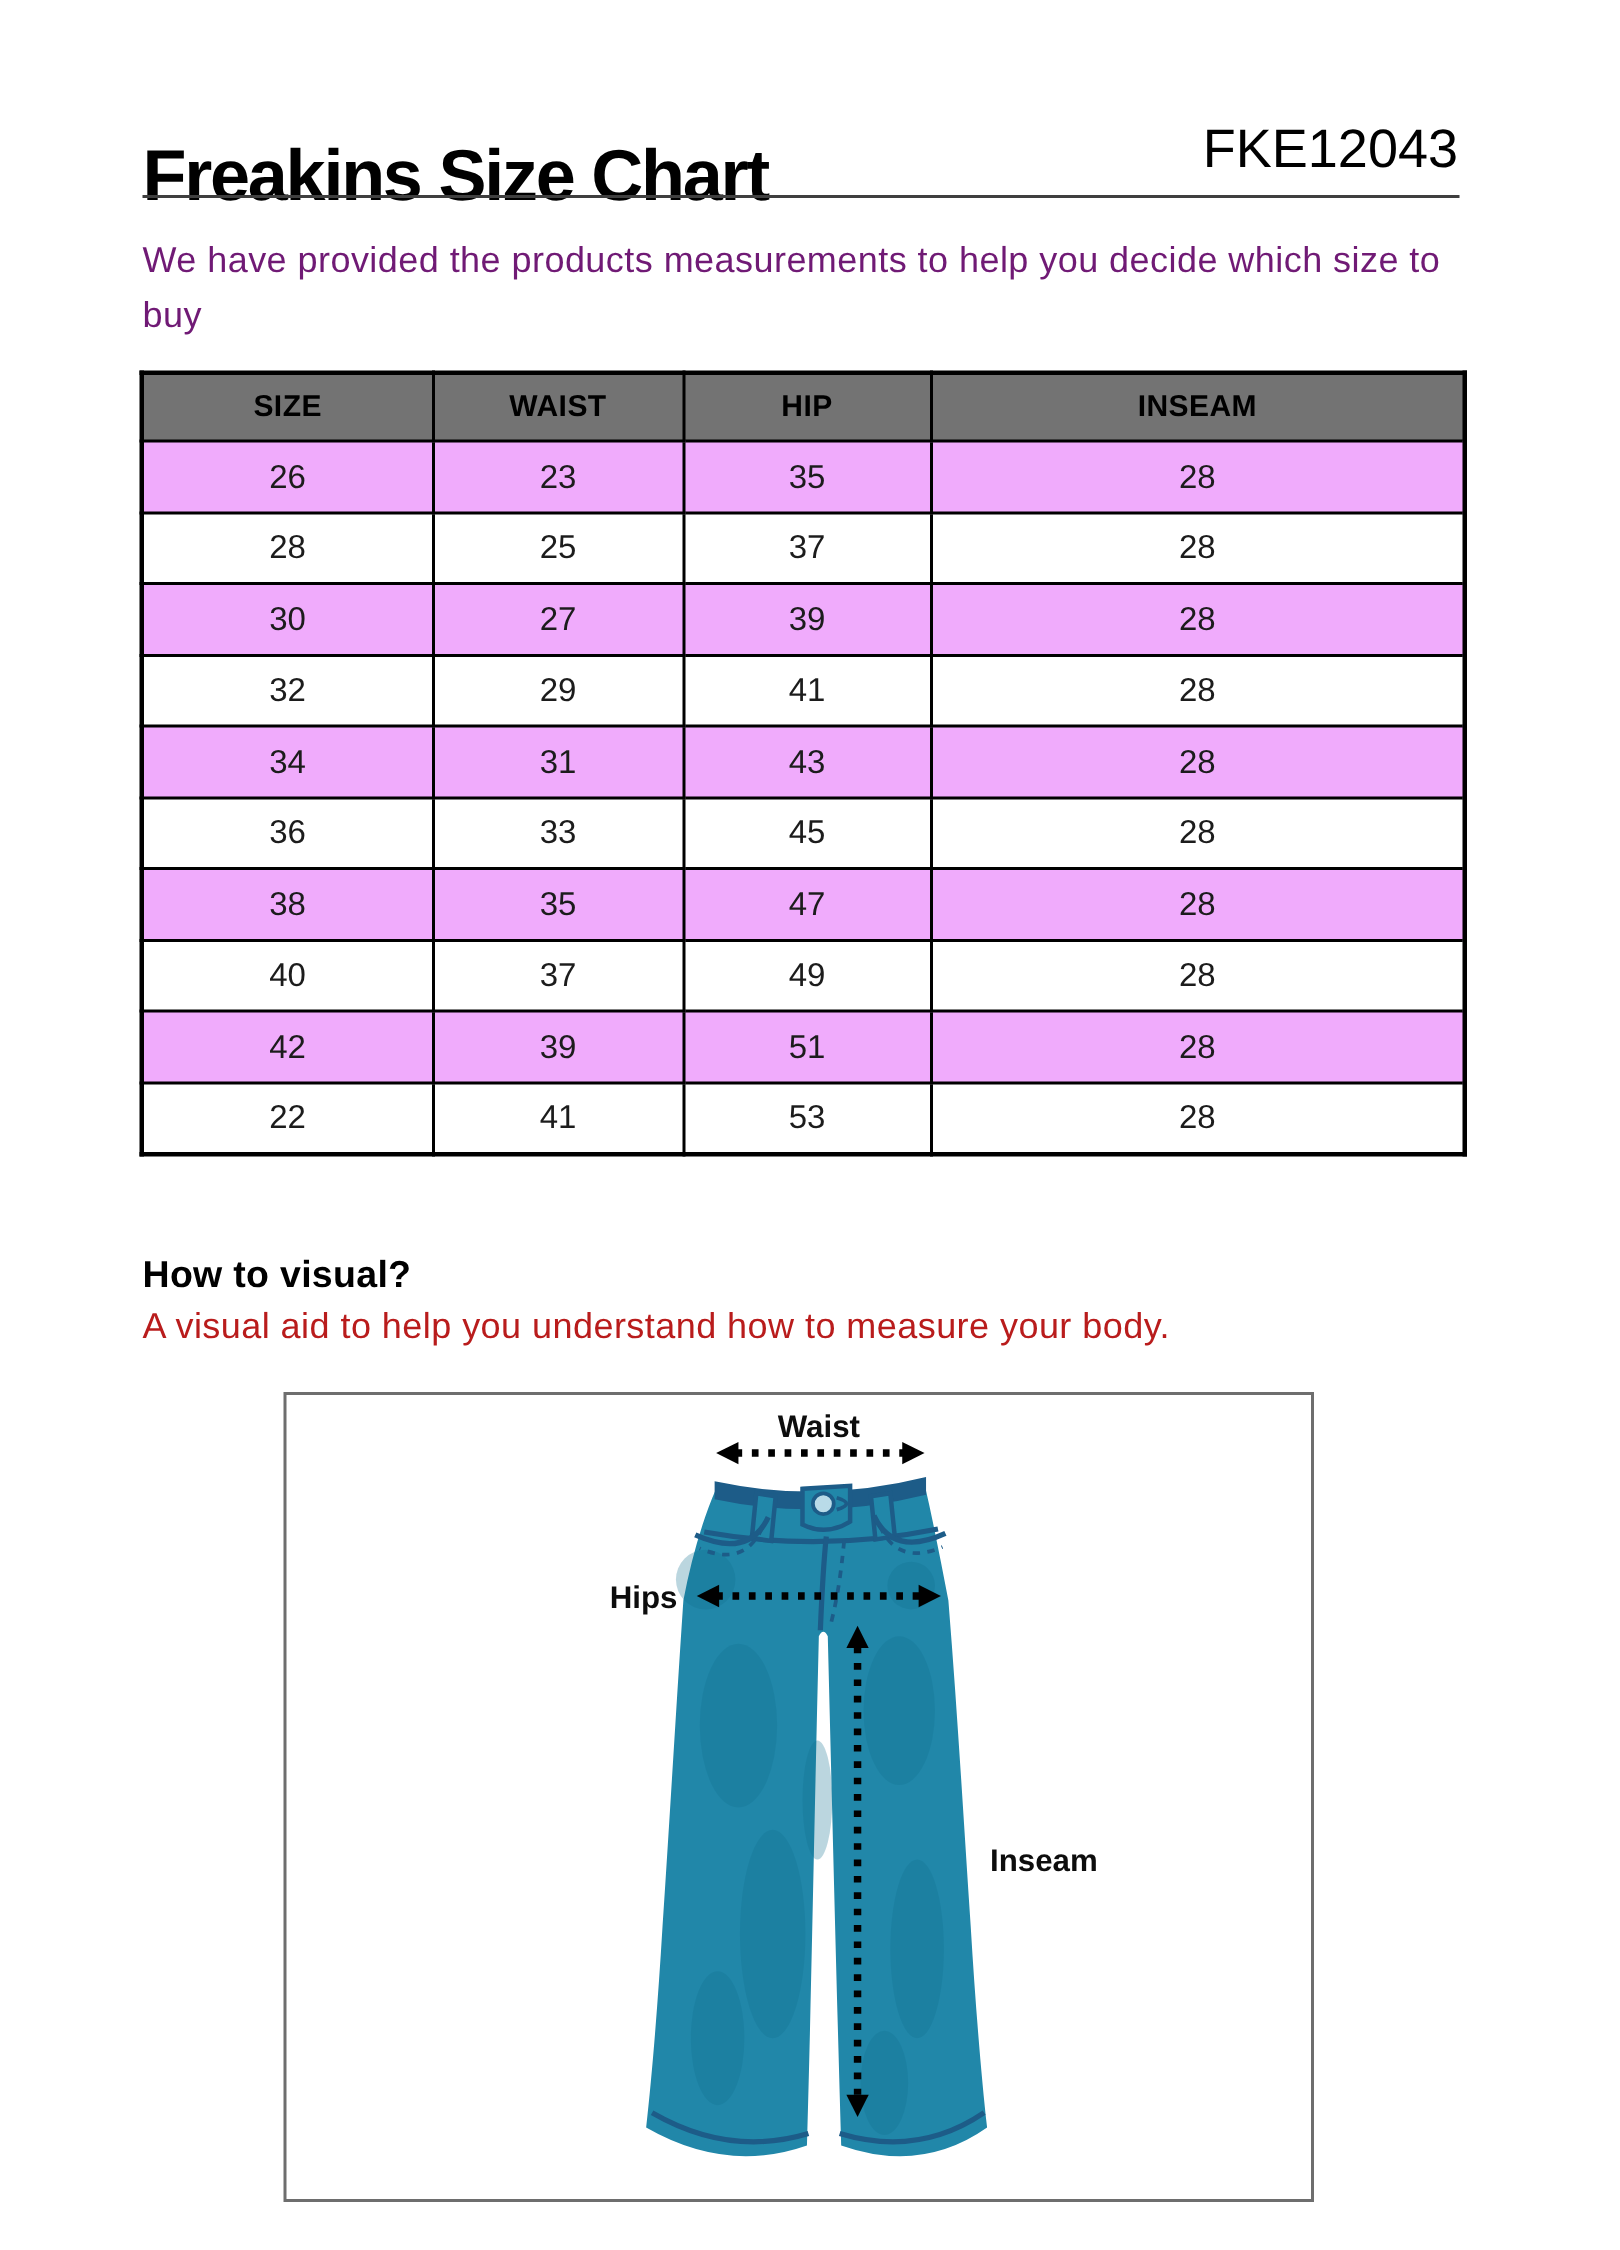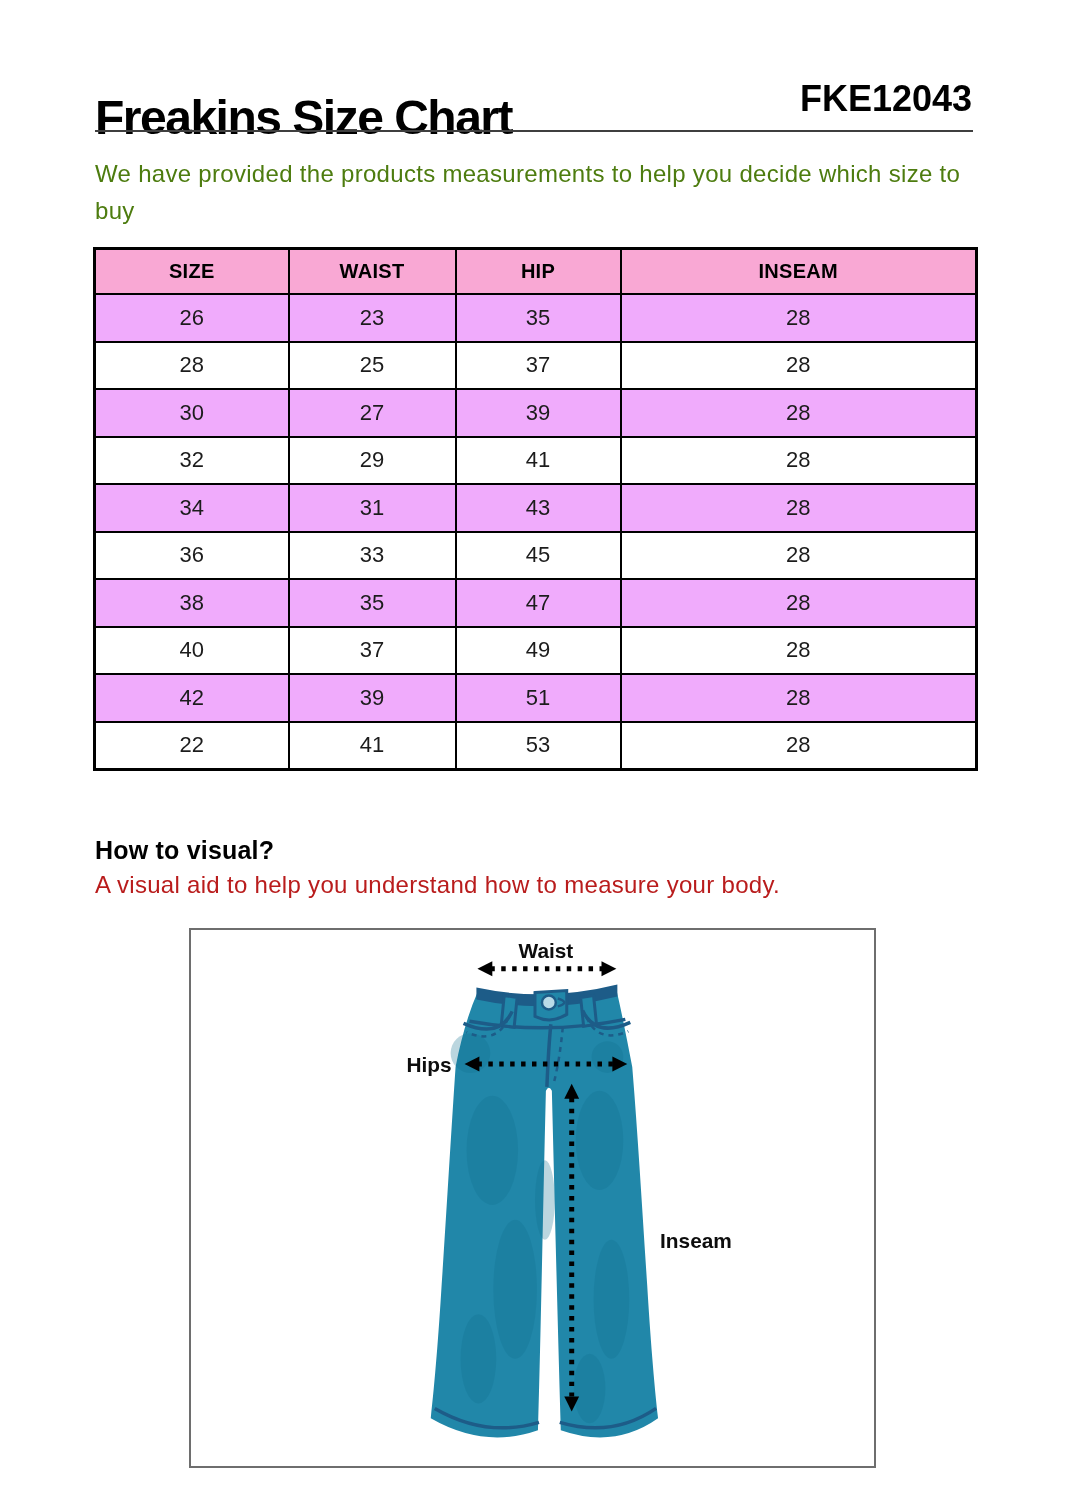--- a/index.html
+++ b/index.html
@@ -11,41 +11,41 @@
     color:#000;
     overflow:hidden;
   }
   .title{
     position:absolute;left:95px;top:60px;
     font-size:48px;font-weight:bold;letter-spacing:-1.5px;
     line-height:1.1;
   }
   .code{
     position:absolute;right:108px;top:78px;
-    font-size:36px;font-weight:700;letter-spacing:0px;
+    font-size:36px;font-weight:400;letter-spacing:0px;
   }
   .rule{
     position:absolute;left:95px;top:130px;width:878px;height:0;
     border:none;border-top:2px solid #3f3f3f;margin:0;
   }
   .intro{
     position:absolute;left:95px;top:155px;width:888px;
-    font-size:24px;line-height:37px;letter-spacing:0.3px;color:#4d7c0f;
+    font-size:24px;line-height:37px;letter-spacing:0.3px;color:#701a75;
     margin:0;
   }
   table.size-table{
     position:absolute;left:93px;top:247px;width:882px;
     border-collapse:collapse;table-layout:fixed;
     border:3px solid #000;
   }
   table.size-table th, table.size-table td{
     border:2px solid #000;text-align:center;vertical-align:middle;
     padding:0;
   }
-  table.size-table th{height:43px;font-size:20px;font-weight:bold;letter-spacing:0.3px;background:#f9a8d4;}
+  table.size-table th{height:43px;font-size:20px;font-weight:bold;letter-spacing:0.3px;background:#737373;}
   table.size-table td{height:45.5px;font-size:22px;color:#1c1c1c;}
   table.size-table tr.shaded td{background:#f0abfc;}
   .howto-title{
     position:absolute;left:95px;top:836px;
     font-size:25px;font-weight:bold;margin:0;letter-spacing:0.2px;
   }
   .howto-sub{
     position:absolute;left:95px;top:871px;width:890px;
     font-size:24px;letter-spacing:0.3px;color:#b91c1c;margin:0;
   }

